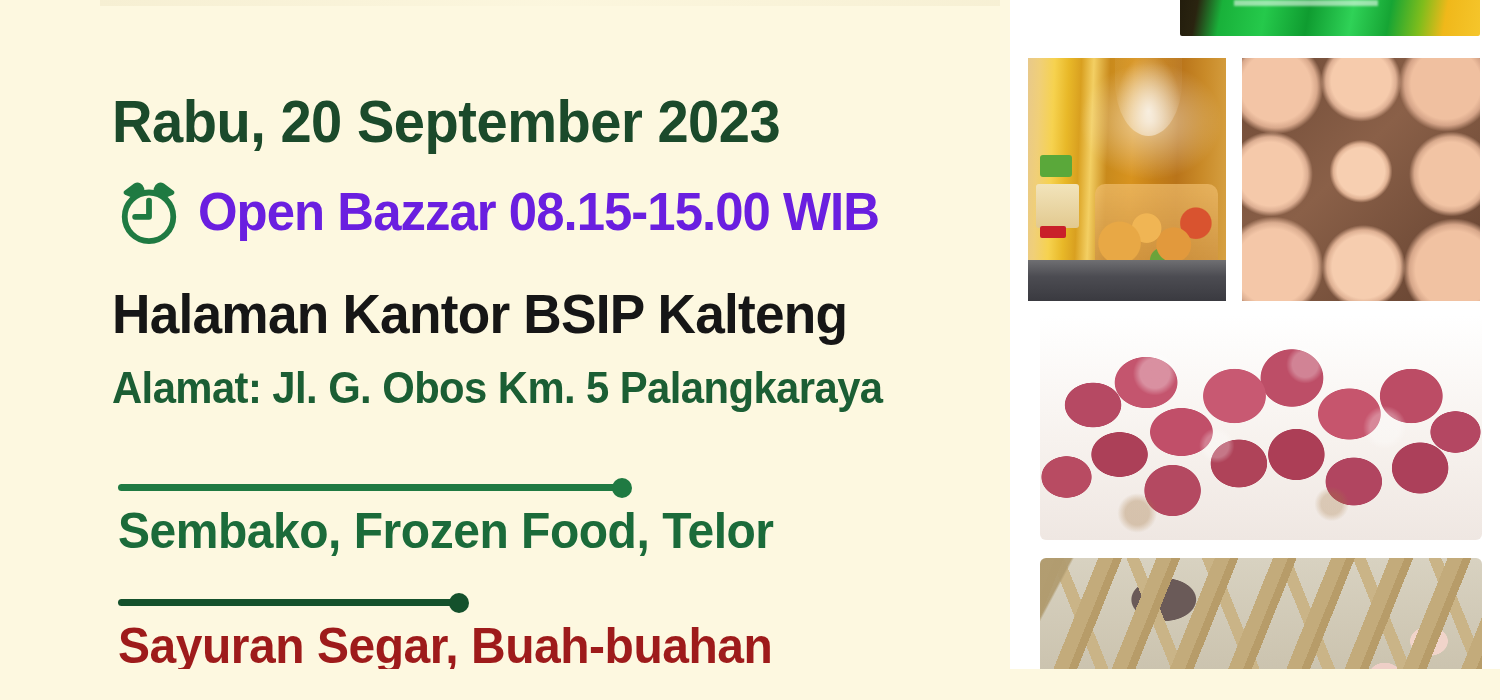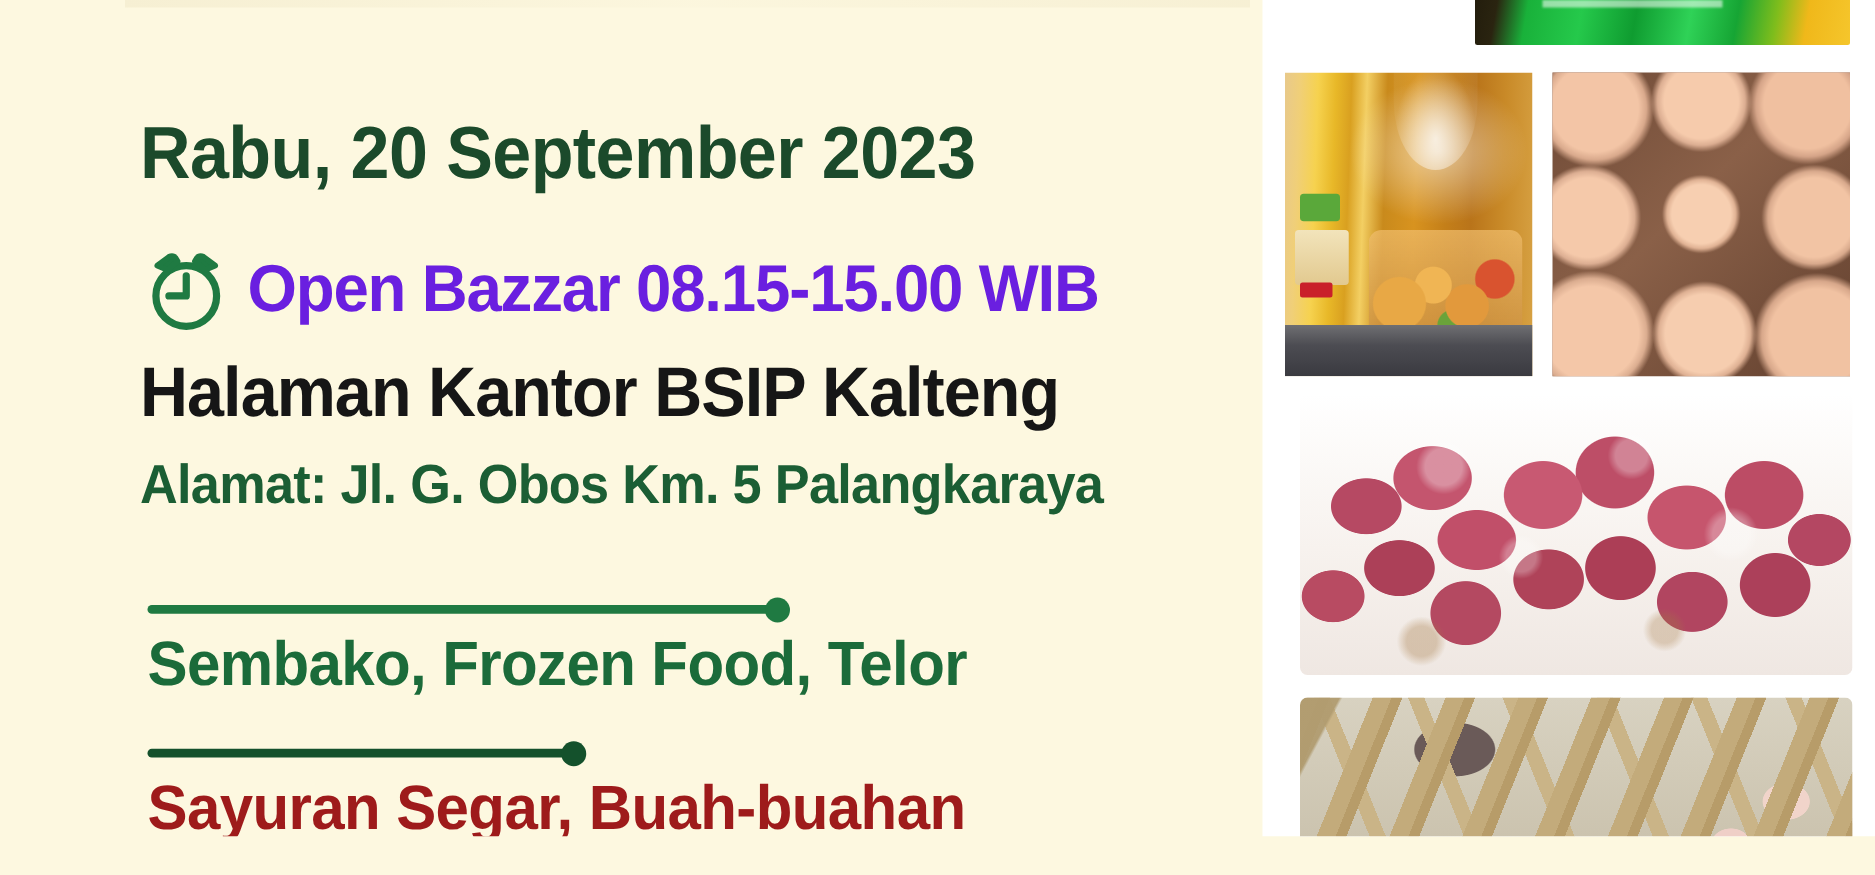--- a/index.html
+++ b/index.html
@@ -43,21 +43,21 @@
     white-space: nowrap;
     line-height: 1;
     font-stretch: condensed;
     transform: scaleX(0.95);
     transform-origin: left center;
   }
 
   .time-row {
     position: absolute;
     left: 112px;
-    top: 194px;
+    top: 174px;
     display: flex;
     align-items: center;
     gap: 12px;
     white-space: nowrap;
   }
 
   .clock-icon {
     width: 74px;
     height: 74px;
     flex: 0 0 74px;

